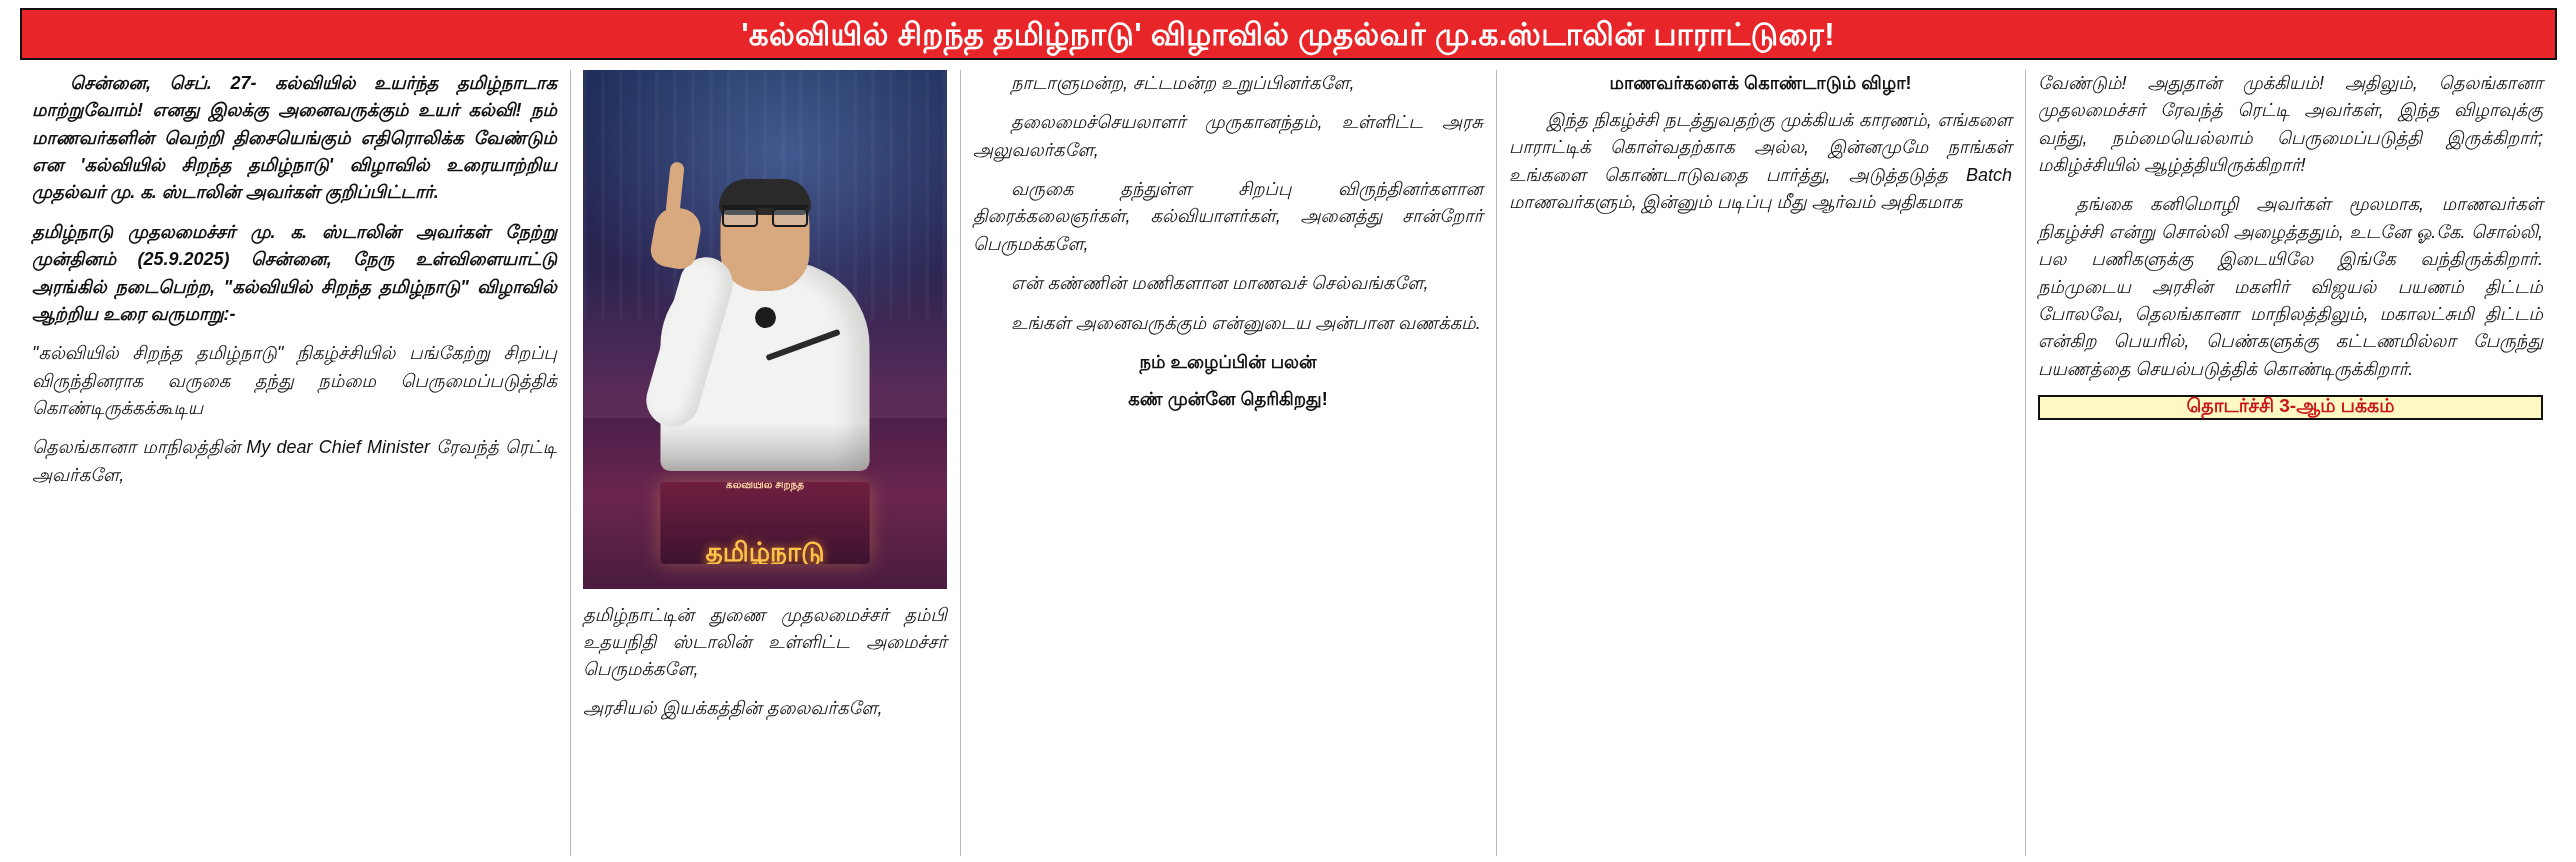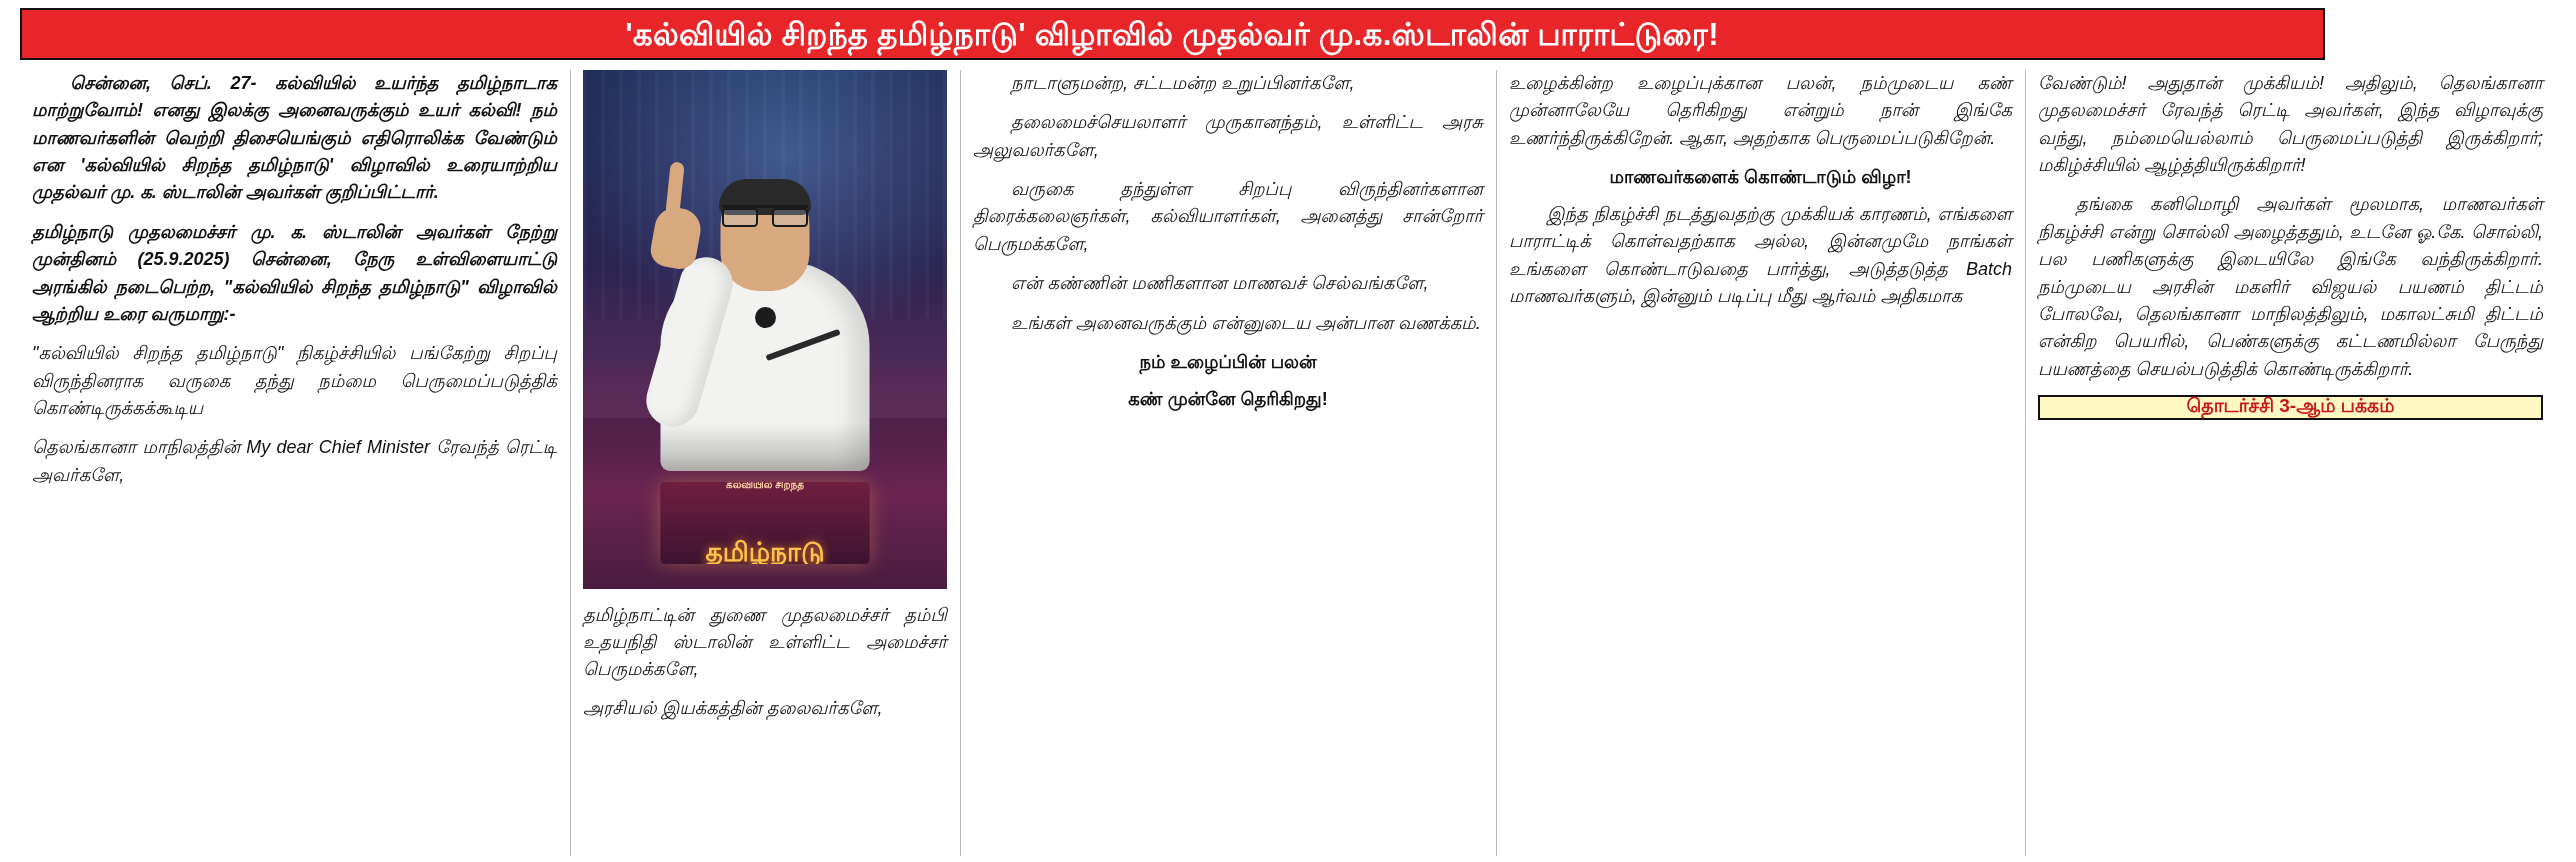--- a/index.html
+++ b/index.html
@@ -19,21 +19,21 @@
     height: 862px;
     background: #ffffff;
     box-sizing: border-box;
   }
 
   
   .headline-banner {
     position: absolute;
     left: 19.5px;
     top: 8.4px;
-    width: 2305px;
+    width: 2537px;
     height: 52px;
     background: #e8262a;
     border: 2.1px solid #111111;
     box-sizing: border-box;
     display: flex;
     align-items: center;
     justify-content: center;
     overflow: hidden;
   }
   .headline-text {
@@ -369,21 +369,20 @@
       <p class="body indent">நாடாளுமன்ற, சட்டமன்ற உறுப்பினர்களே,</p>
       <p class="body indent">தலைமைச்செயலாளர் முருகானந்தம், உள்ளிட்ட அரசு அலுவலர்களே,</p>
       <p class="body indent">வருகை தந்துள்ள சிறப்பு விருந்தினர்களான திரைக்கலைஞர்கள், கல்வியாளர்கள், அனைத்து சான்றோர் பெருமக்களே,</p>
       <p class="body indent">என் கண்ணின் மணிகளான மாணவச் செல்வங்களே,</p>
       <p class="body indent">உங்கள் அனைவருக்கும் என்னுடைய அன்பான வணக்கம்.</p>
       <p class="center-bold">நம் உழைப்பின் பலன்</p>
       <p class="center-bold">கண் முன்னே தெரிகிறது!</p>
     </div>
 
     <div class="col col4">
-      <p class="body">உழைக்கின்ற உழைப்புக்கான பலன், நம்முடைய கண் முன்னாலேயே தெரிகிறது என்றும் நான் இங்கே உணர்ந்திருக்கிறேன். ஆகா, அதற்காக பெருமைப்படுகிறேன்.</p>
       <p class="center-bold">மாணவர்களைக் கொண்டாடும் விழா!</p>
       <p class="body indent">இந்த நிகழ்ச்சி நடத்துவதற்கு முக்கியக் காரணம், எங்களை பாராட்டிக் கொள்வதற்காக அல்ல, இன்னமுமே நாங்கள் உங்களை கொண்டாடுவதை பார்த்து, அடுத்தடுத்த Batch மாணவர்களும், இன்னும் படிப்பு மீது ஆர்வம் அதிகமாக</p>
     </div>
 
     <div class="col col5">
       <p class="body">வேண்டும்! அதுதான் முக்கியம்! அதிலும், தெலங்கானா முதலமைச்சர் ரேவந்த் ரெட்டி அவர்கள், இந்த விழாவுக்கு வந்து, நம்மையெல்லாம் பெருமைப்படுத்தி இருக்கிறார்; மகிழ்ச்சியில் ஆழ்த்தியிருக்கிறார்!</p>
       <p class="body indent">தங்கை கனிமொழி அவர்கள் மூலமாக, மாணவர்கள் நிகழ்ச்சி என்று சொல்லி அழைத்ததும், உடனே ஓ.கே. சொல்லி, பல பணிகளுக்கு இடையிலே இங்கே வந்திருக்கிறார். நம்முடைய அரசின் மகளிர் விஜயல் பயணம் திட்டம் போலவே, தெலங்கானா மாநிலத்திலும், மகாலட்சுமி திட்டம் என்கிற பெயரில், பெண்களுக்கு கட்டணமில்லா பேருந்து பயணத்தை செயல்படுத்திக் கொண்டிருக்கிறார்.</p>
       <div class="cont-box">
         <span class="cont-text">தொடர்ச்சி 3-ஆம் பக்கம்</span>
       </div>

